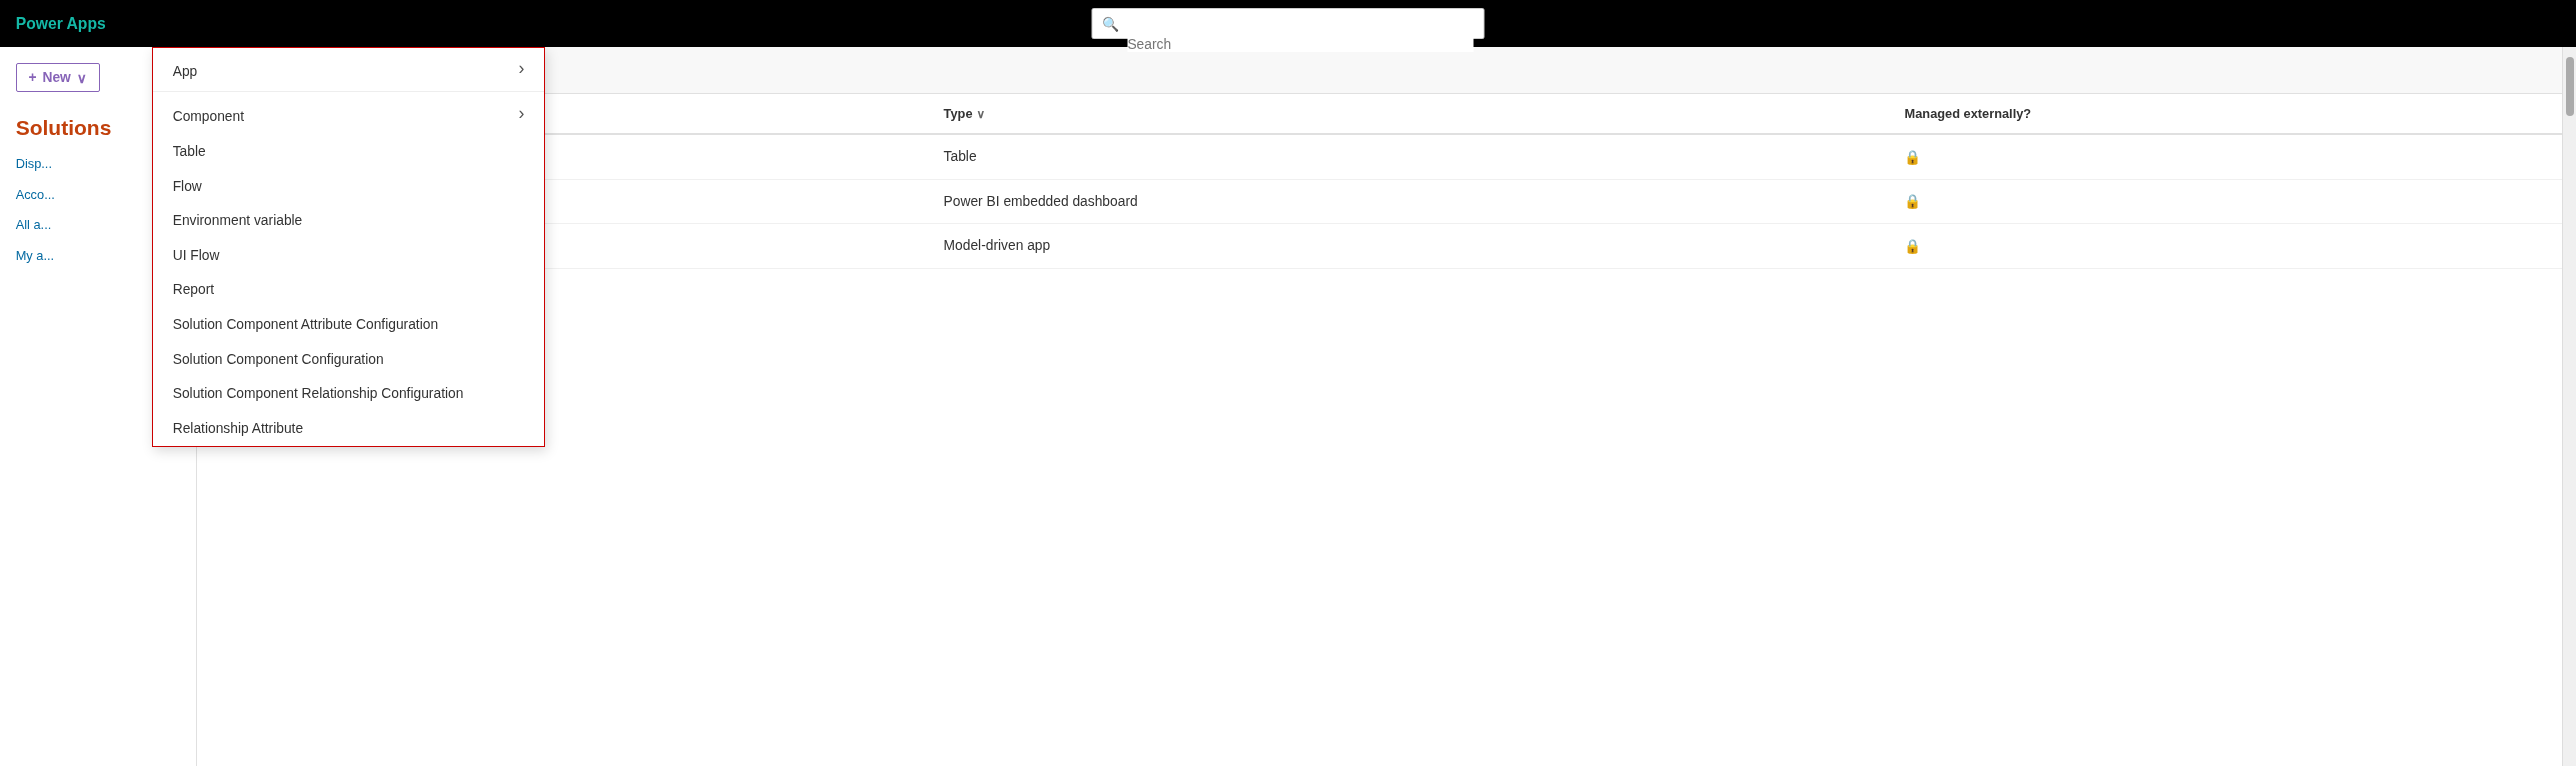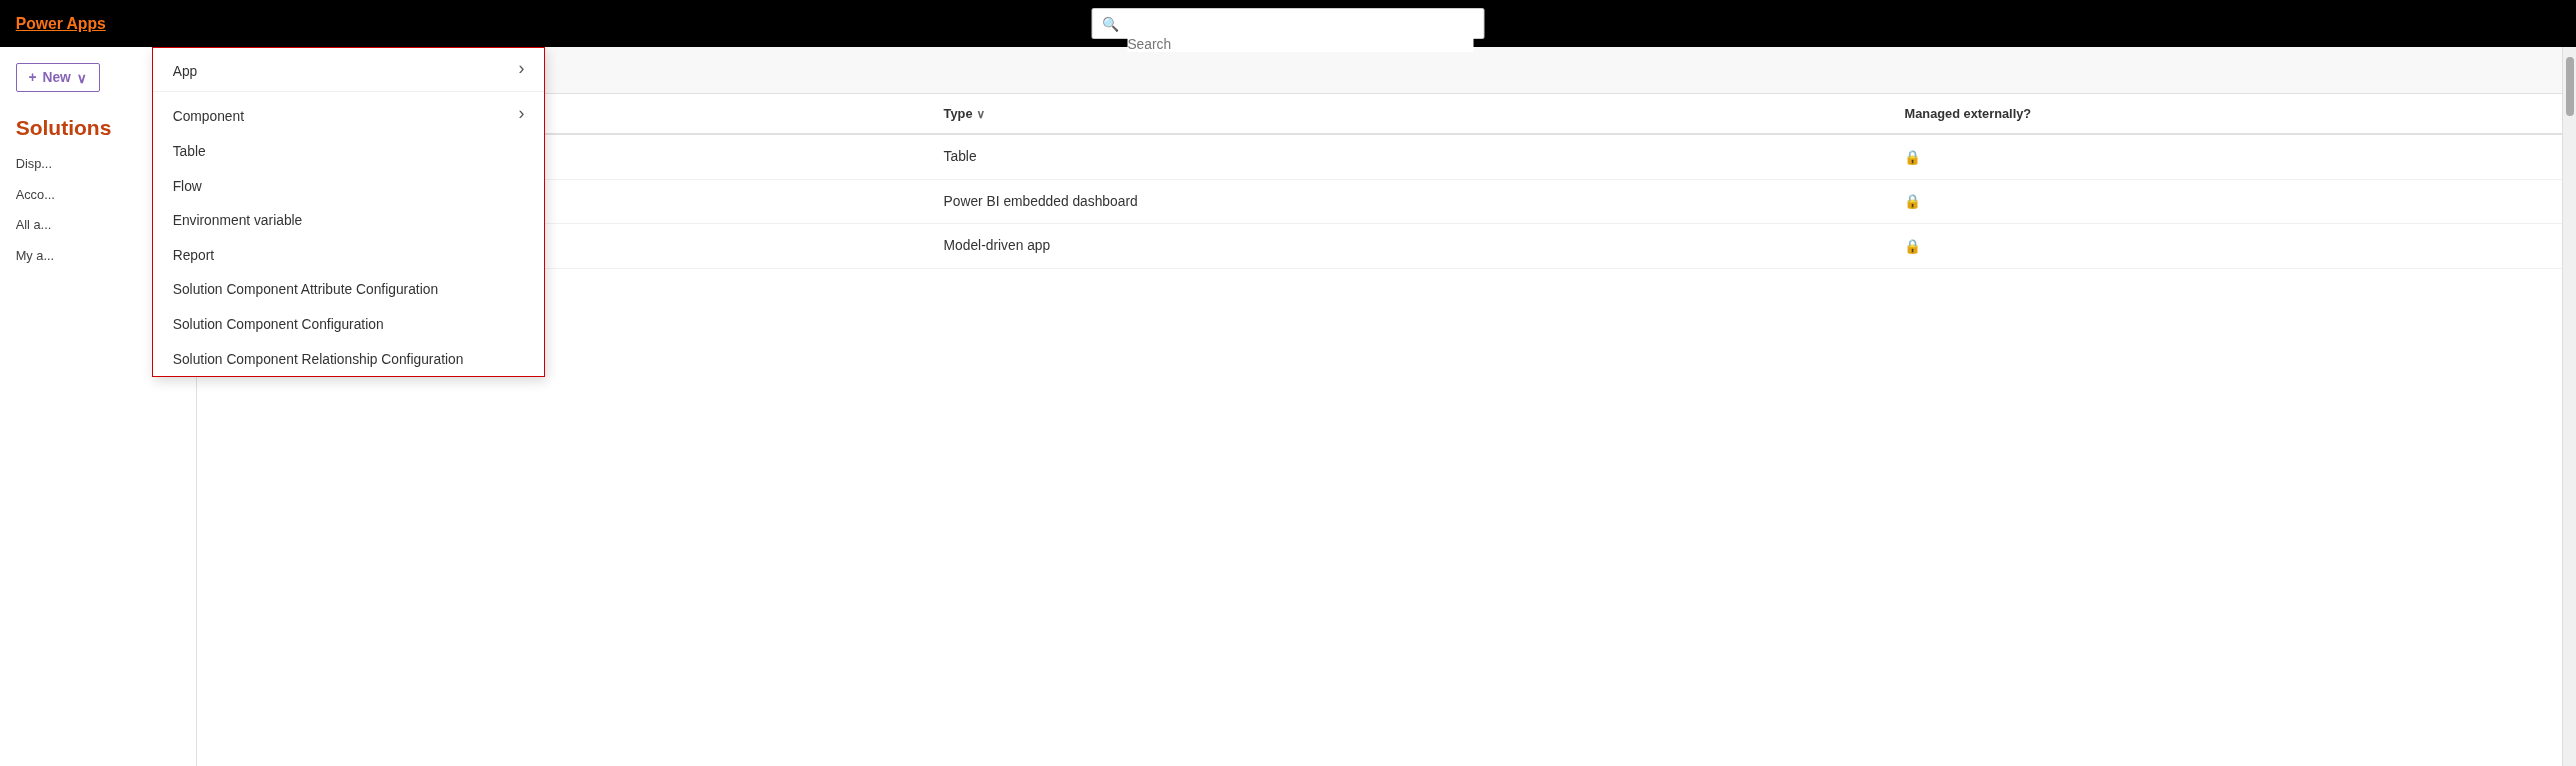--- a/index.html
+++ b/index.html
@@ -8,25 +8,24 @@
     .app-bar {
       background: #000;
       height: 47px;
       display: flex;
       align-items: center;
       padding: 0 15.7px;
       position: relative;
       z-index: 100;
     }
     .app-bar-title {
-      color: #f97316;
+      color: #14b8a6;
       font-size: 15.7px;
       font-weight: 600;
       white-space: nowrap;
-      text-decoration: underline;
     }
 
     .search-bar {
       position: absolute;
       left: 50%;
       transform: translateX(-50%);
       width: 393px;
       height: 31px;
       background: #fff;
       border: 1px solid #ccc;
@@ -80,21 +79,21 @@
     .sidebar-section-title {
       font-size: 21px;
       font-weight: 600;
       color: #c2410c;
       padding: 7.9px 15.7px;
     }
 
     .sidebar-item {
       padding: 7.9px 15.7px;
       cursor: pointer;
-      color: #404040;
+      color: #0369a1;
       font-size: 12.8px;
     }
 
     .content-area {
       flex: 1;
       display: flex;
       flex-direction: column;
       background: #fff;
       position: relative;
     }
@@ -352,25 +351,31 @@
   <div class="menu-item">
     <span>Table</span>
   </div>
   <div class="menu-item">
     <span>Flow</span>
   </div>
   <div class="menu-item">
     <span>Environment variable</span>
   </div>
   <div class="menu-item">
+    <span>UI Flow</span>
+  </div>
+  <div class="menu-item">
     <span>Report</span>
   </div>
   <div class="menu-item">
     <span>Solution Component Attribute Configuration</span>
   </div>
   <div class="menu-item">
     <span>Solution Component Configuration</span>
   </div>
   <div class="menu-item">
     <span>Solution Component Relationship Configuration</span>
   </div>
+  <div class="menu-item">
+    <span>Relationship Attribute</span>
+  </div>
 </div>
 
 
 </body></html>

